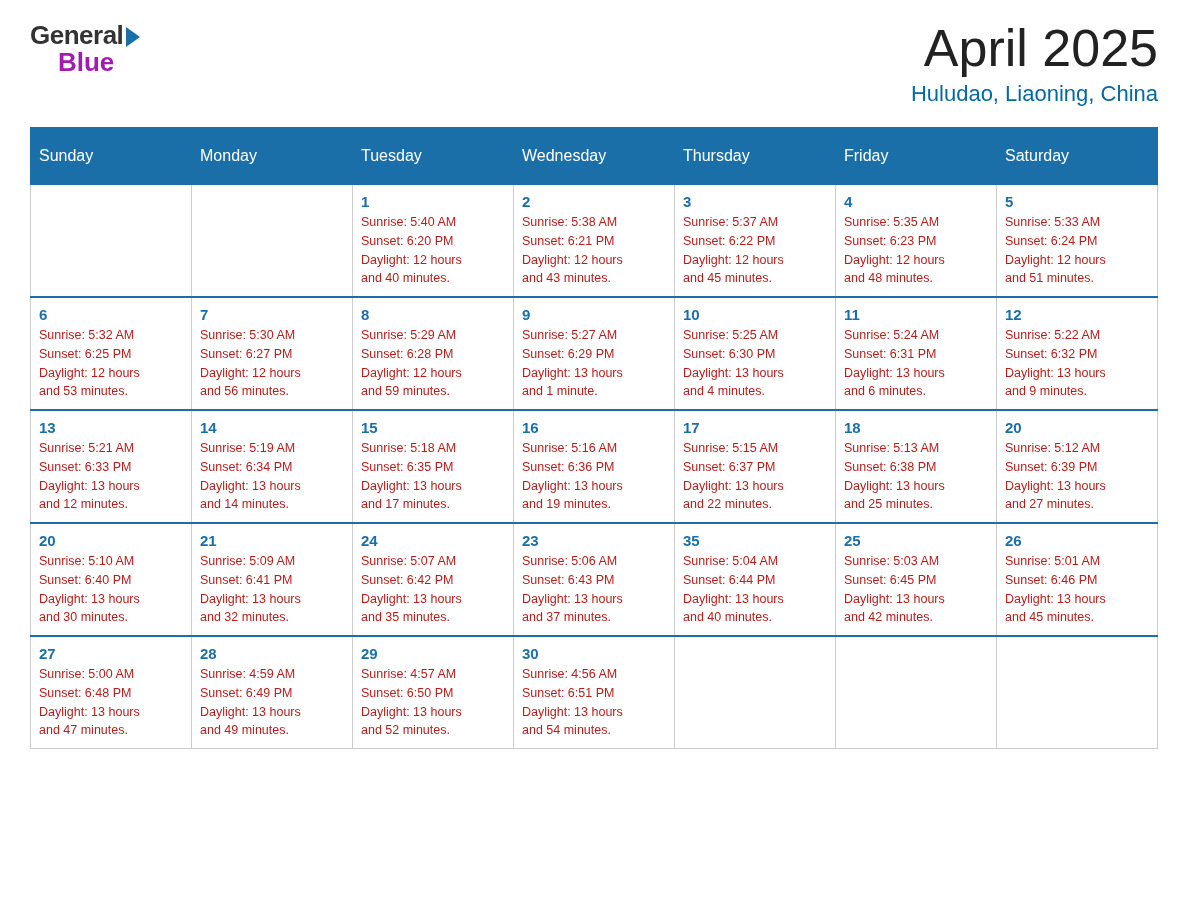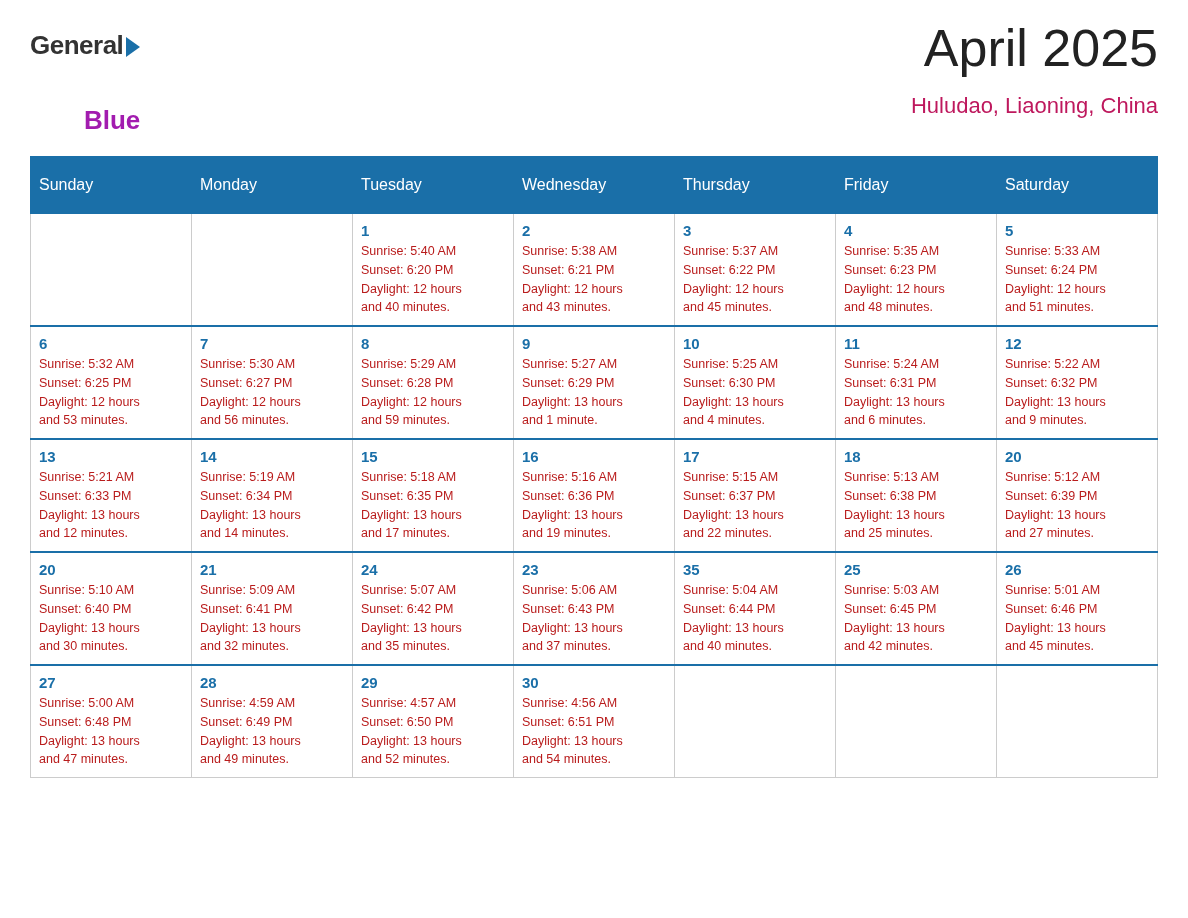--- a/index.html
+++ b/index.html
@@ -13,23 +13,21 @@
     }
     .header {
       display: flex;
       justify-content: space-between;
       align-items: flex-start;
       margin-bottom: 20px;
     }
     .logo {
       display: flex;
       flex-direction: column;
-      align-items: flex-end;
-      margin-top: 10px;
-      gap: 48px;
+      align-items: center;
     }
     .logo-top {
       display: flex;
       align-items: center;
     }
     .logo-general {
       font-size: 26px;
       font-weight: bold;
       color: #333;
       letter-spacing: -0.5px;
@@ -54,22 +52,22 @@
       text-align: right;
     }
     .month-title {
       font-size: 52px;
       font-weight: normal;
       color: #222;
       line-height: 1.1;
     }
     .location-title {
       font-size: 22px;
-      color: #be185d;
-      margin-top: 16px;
+      color: #0369a1;
+      margin-top: 4px;
     }
     .calendar {
       width: 100%;
       border-collapse: collapse;
       table-layout: fixed;
     }
     .calendar th {
       background: #1a6fa8;
       color: #fff;
       padding: 19px 8px;

